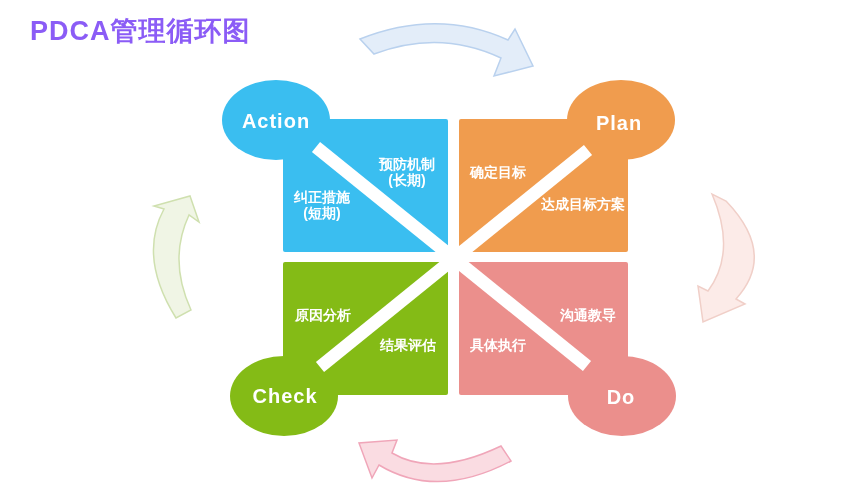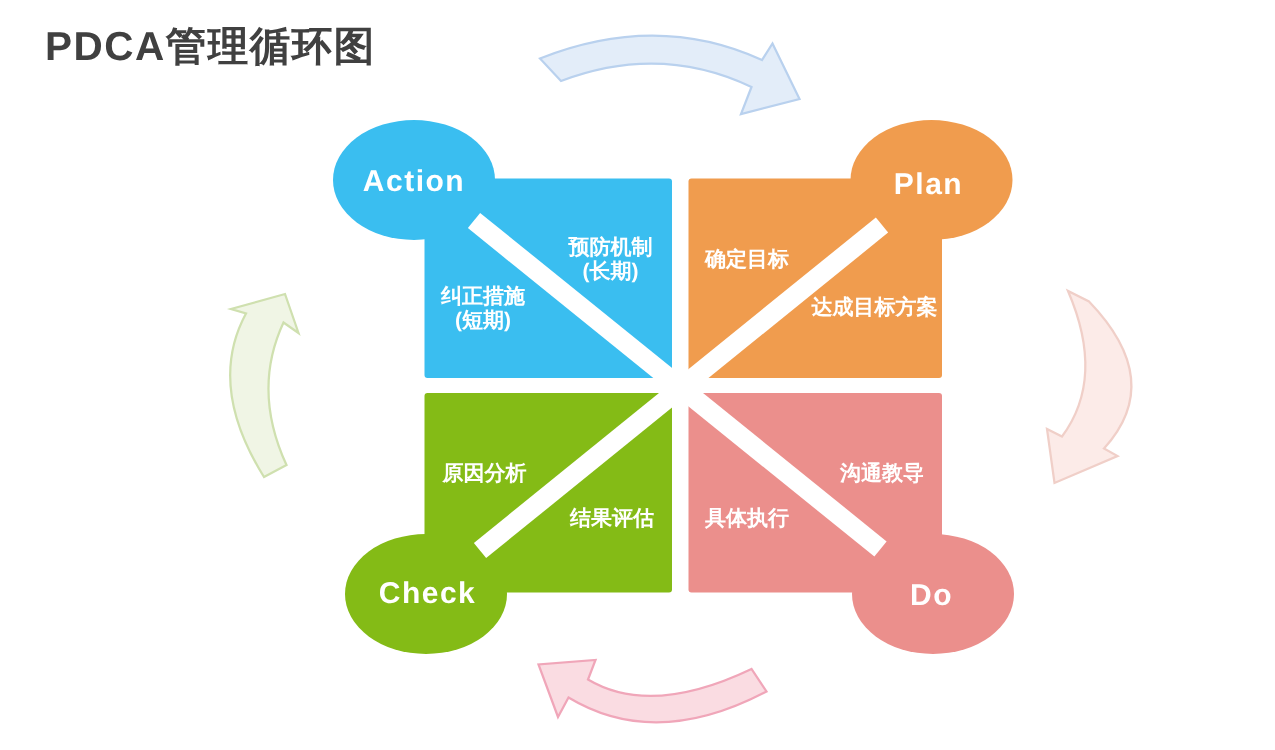--- a/index.html
+++ b/index.html
@@ -16,21 +16,21 @@
     width: 850px;
     height: 500px;
     background: #ffffff;
   }
   .page-title {
     position: absolute;
     left: 30px;
     top: 13px;
     font-size: 27px;
     font-weight: bold;
-    color: #404040;
+    color: #8b5cf6;
     letter-spacing: 1px;
     white-space: nowrap;
   }
   svg { position: absolute; left: 0; top: 0; }
   .quad-text {
     font-size: 14px;
     font-weight: bold;
     fill: #ffffff;
   }
   .circle-label {

